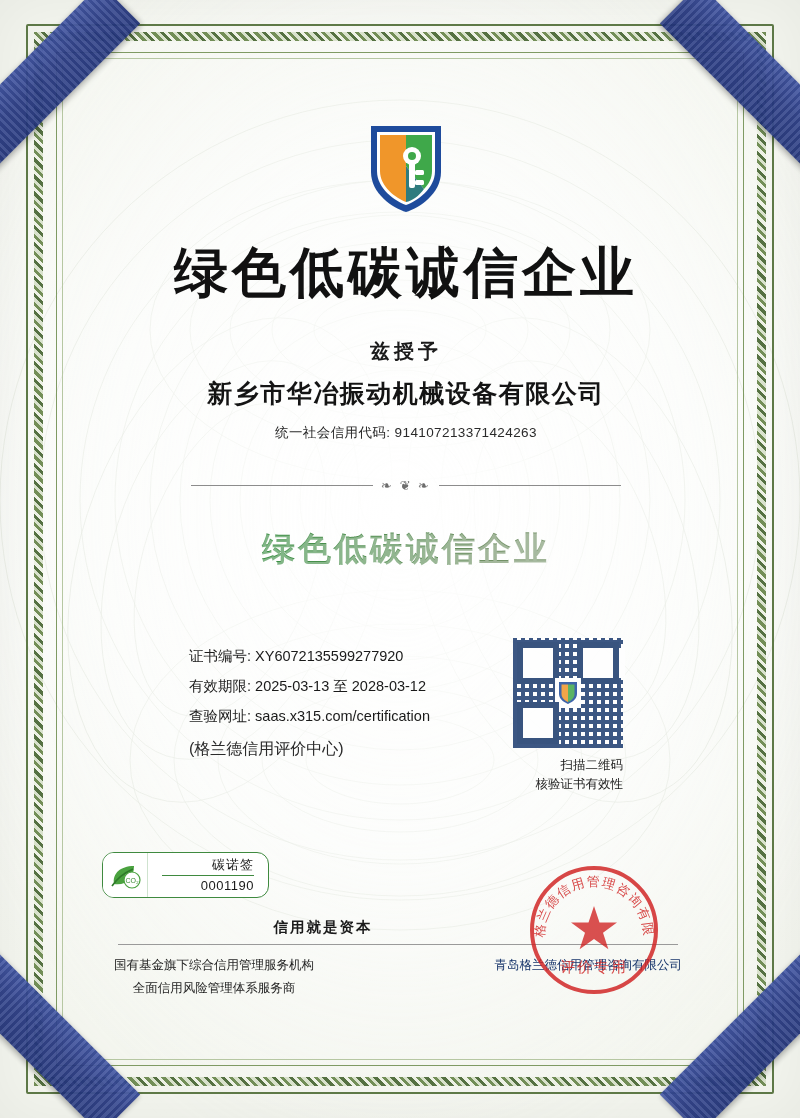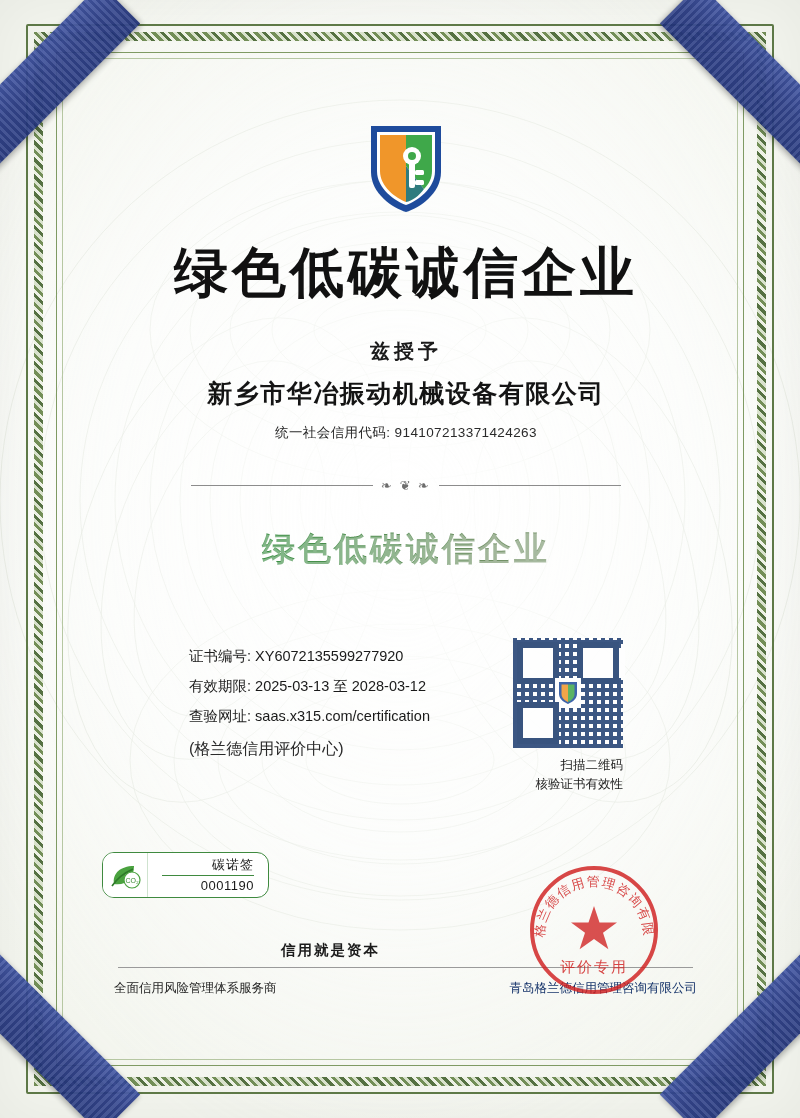--- a/index.html
+++ b/index.html
@@ -253,21 +253,21 @@
   }
   .carbon-badge .t2 {
     font-size: 13px;
     color: #1a1a1a;
     letter-spacing: .5px;
   }
 
   
   .footer {
     position: absolute;
-    left: 80px; right: 69px;
+    left: 80px; right: 84px;
     bottom: 118px;
     text-align: center;
     margin-top: 40px;
   }
   .footer-top {
     font-size: 14.5px;
     font-weight: 700;
     letter-spacing: 2px;
     color: #1b1b1b;
     margin-bottom: 7px;
@@ -463,20 +463,21 @@
         </div>
       </div>
     </div>
   </div>
 
   <div class="footer">
     <div class="footer-top">信用就是资本</div>
     <div class="footer-rule"></div>
     <div class="footer-cols">
       <div class="footer-left">
+        <div>国有基金旗下综合信用管理服务机构</div>
         <div>全面信用风险管理体系服务商</div>
       </div>
       <div class="footer-right">
         <div class="l1">青岛格兰德信用管理咨询有限公司</div>
       </div>
     </div>
   </div>
 
   <svg class="seal" viewBox="0 0 136 136" aria-hidden="true">
     <circle cx="68" cy="68" r="62" fill="none" stroke="#d02020" stroke-width="4"></circle>

